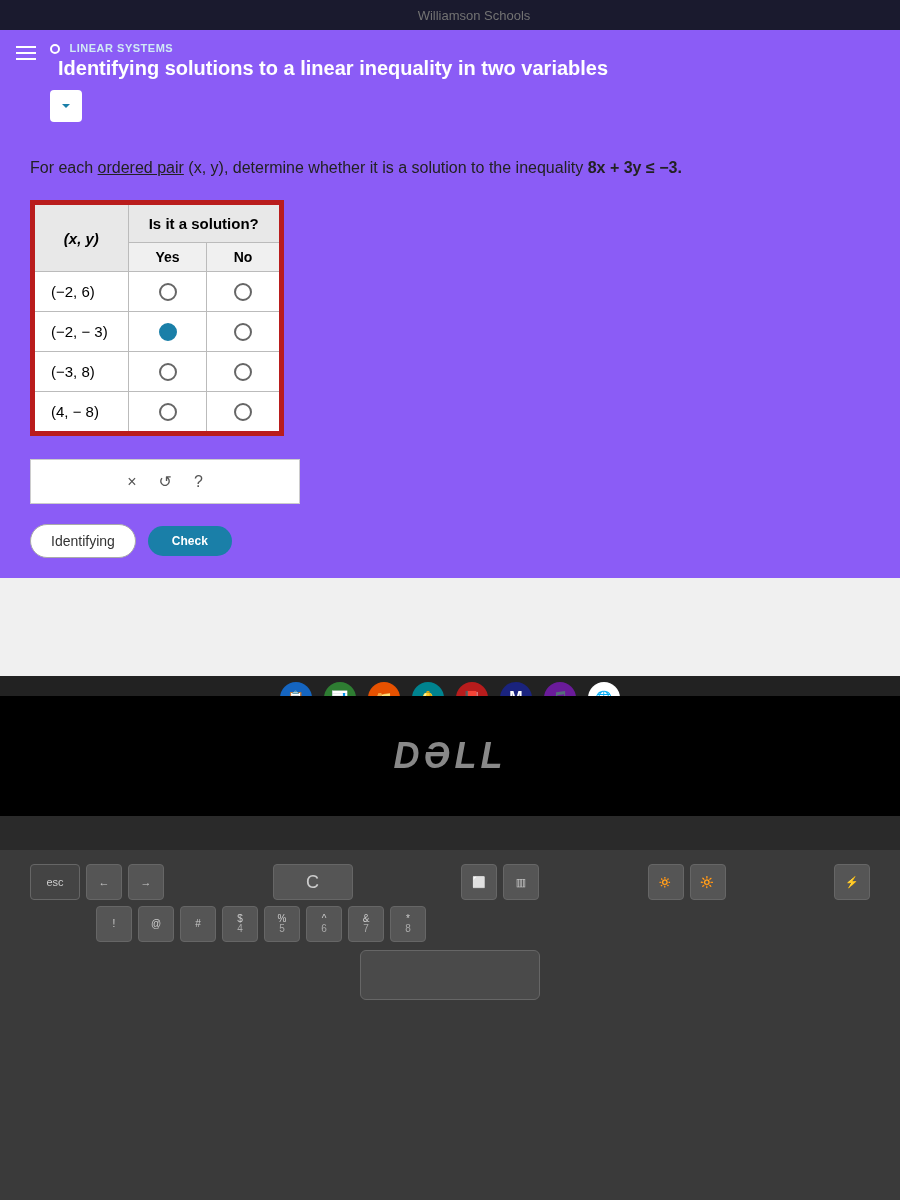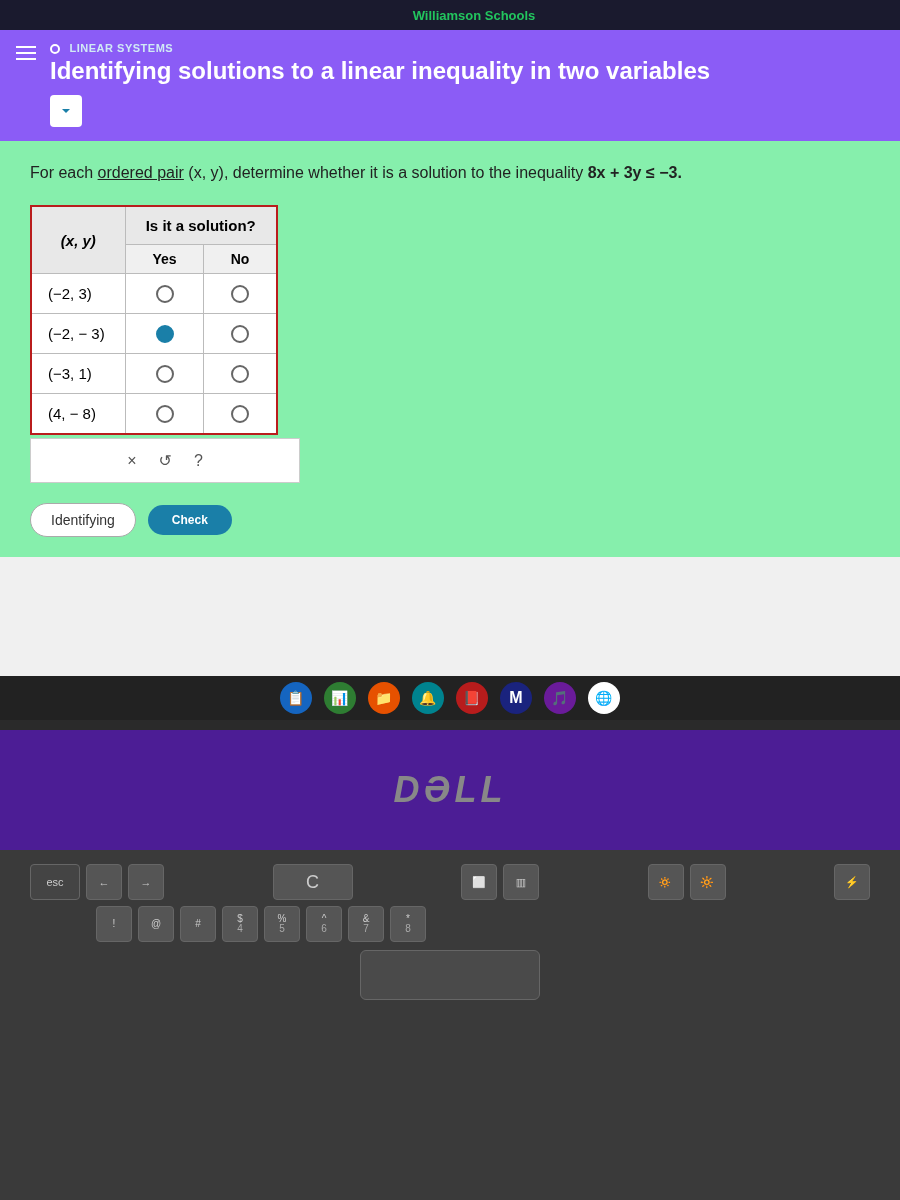--- a/index.html
+++ b/index.html
@@ -28,44 +28,45 @@
     .top-bar {
       width: 100%;
       height: 30px;
       background: #1a1a2e;
       display: flex;
       align-items: center;
       justify-content: center;
     }
 
     .top-bar-title {
-      color: #22c55e;
+      color: #737373;
       font-size: 13px;
-      font-weight: 700;
+      font-weight: 400;
       margin-left: 48px;
     }
 
     
     .header {
       background: #8b5cf6;
       padding: 12px 20px 14px 20px;
       color: white;
     }
 
     .header-subtitle {
       font-size: 11px;
       font-weight: 600;
       letter-spacing: 0.5px;
       color: #d0eaf5;
       margin-bottom: 3px;
     }
 
     .header-title {
-      font-size: 24px;
+      font-size: 20px;
       font-weight: 700;
+      margin-left: 8px;
     }
 
     .hamburger {
       position: absolute;
       top: 42px;
       left: 16px;
       cursor: pointer;
     }
 
     .hamburger span {
@@ -90,42 +91,42 @@
       border: none;
     }
 
     .dropdown-btn svg {
       width: 16px;
       height: 16px;
     }
 
     
     .main-content {
-      background: #86efac;
+      background: #8b5cf6;
       padding: 20px 30px;
       min-height: 400px;
     }
 
     .problem-statement {
       font-size: 16px;
       color: #222;
       margin-bottom: 20px;
       line-height: 1.5;
     }
 
     .problem-statement .underlined {
       text-decoration: underline;
     }
 
     
     .solution-table {
       border-collapse: collapse;
       background: white;
-      border: 2px solid #b91c1c;
-      margin-bottom: 4px;
+      border: 5px solid #b91c1c;
+      margin-bottom: 24px;
     }
 
     .solution-table th,
     .solution-table td {
       border: 1px solid #bbb;
       padding: 10px 20px;
       text-align: center;
       font-size: 15px;
     }
 
@@ -253,25 +254,25 @@
     .taskbar-icon.orange { background: #e65100; color: white; }
     .taskbar-icon.teal { background: #00838f; color: white; }
     .taskbar-icon.red-dark { background: #b71c1c; color: white; }
     .taskbar-icon.dark-blue { background: #1a237e; color: white; }
     .taskbar-icon.purple { background: #6a1b9a; color: white; }
     .taskbar-icon.chrome { background: #fff; color: #e53935; border-radius:50%; }
 
     
     .dell-area {
       position: absolute;
-      top: 730px;
+      top: 696px;
       left: 0;
       width: 900px;
       height: 120px;
-      background: #4c1d95;
+      background: #000000;
       display: flex;
       align-items: center;
       justify-content: center;
     }
 
     .dell-logo {
       font-size: 36px;
       font-weight: 700;
       color: #888;
       letter-spacing: 4px;
@@ -388,31 +389,31 @@
           <th rowspan="2" style="font-style:italic;">(x, y)</th>
           <th colspan="2">Is it a solution?</th>
         </tr>
         <tr class="subheader-row">
           <th>Yes</th>
           <th>No</th>
         </tr>
       </thead>
       <tbody>
         <tr>
-          <td class="pair-cell">(−2, 3)</td>
+          <td class="pair-cell">(−2, 6)</td>
           <td><span class="radio-circle"></span></td>
           <td><span class="radio-circle"></span></td>
         </tr>
         <tr>
           <td class="pair-cell">(−2, − 3)</td>
           <td><span class="radio-circle selected"></span></td>
           <td><span class="radio-circle"></span></td>
         </tr>
         <tr>
-          <td class="pair-cell">(−3, 1)</td>
+          <td class="pair-cell">(−3, 8)</td>
           <td><span class="radio-circle"></span></td>
           <td><span class="radio-circle"></span></td>
         </tr>
         <tr>
           <td class="pair-cell">(4, − 8)</td>
           <td><span class="radio-circle"></span></td>
           <td><span class="radio-circle"></span></td>
         </tr>
       </tbody>
     </table>

